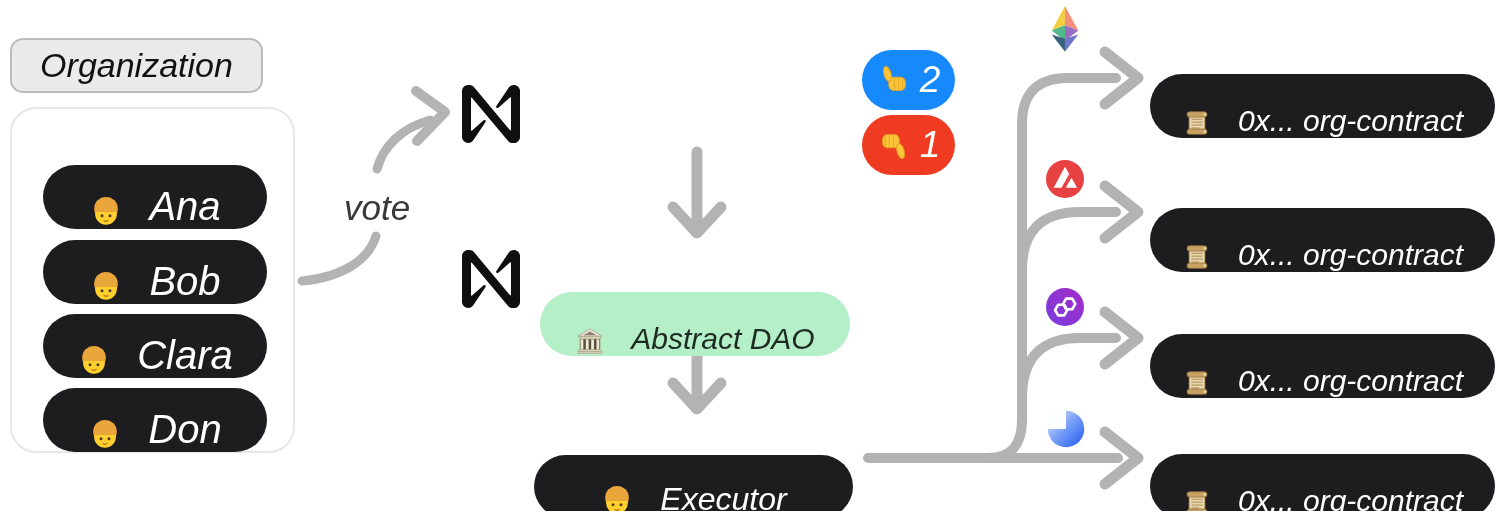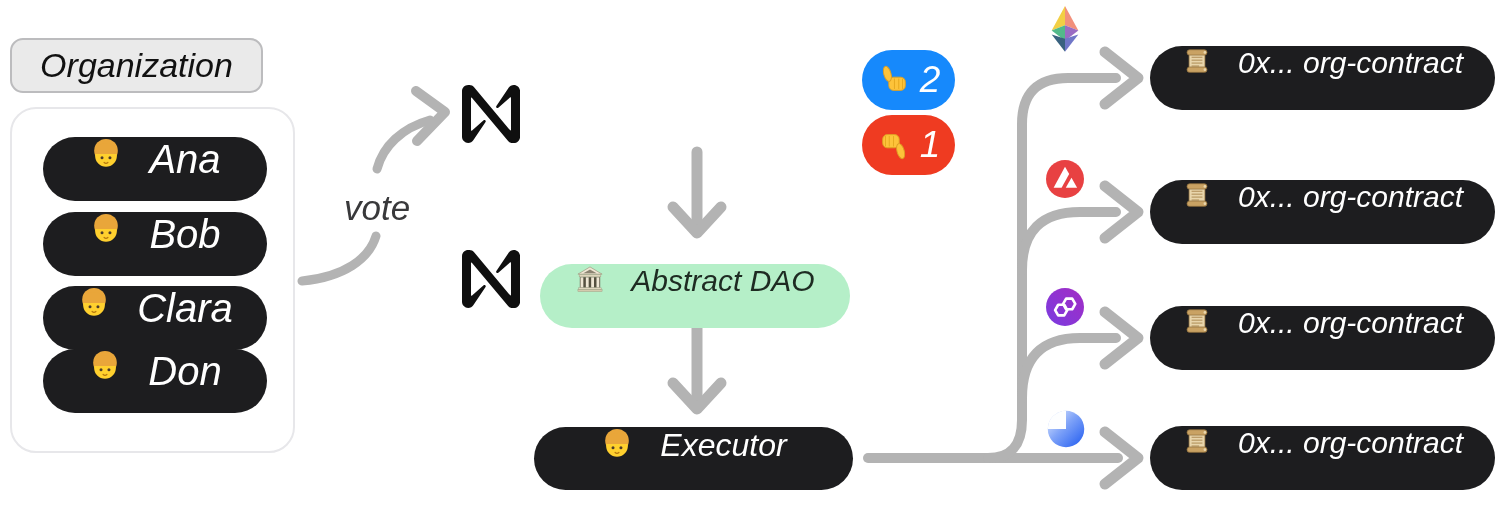--- a/index.html
+++ b/index.html
@@ -4,22 +4,22 @@
 <style>
   html,body{margin:0;padding:0;background:#fff;}
   .canvas{
     position:relative;width:1512px;height:511px;overflow:hidden;background:#ffffff;
     font-family:"Liberation Sans", sans-serif;
     font-style:italic;
   }
   .abs{position:absolute;}
   svg.connectors{position:absolute;left:0;top:0;width:1512px;height:511px;}
   .pill{
-    position:absolute;display:flex;align-items:flex-start;justify-content:center;gap:26px;
-    border-radius:32px;box-sizing:border-box;white-space:nowrap;
+    position:absolute;display:flex;align-items:flex-end;justify-content:center;gap:26px;
+    border-radius:32px;box-sizing:border-box;white-space:nowrap;margin-top:28px;
   }
   .pill-dark{background:#1d1d1f;color:#ffffff;}
   .pill-green{background:#b5efc8;color:#1e2b22;}
   .org-label{
     position:absolute;left:10px;top:38px;width:253px;height:55px;
     background:#eaeaea;border:2px solid #bcbcbe;border-radius:13px;
     display:flex;align-items:center;justify-content:center;
     font-size:34px;color:#111;box-sizing:border-box;
   }
   .org-box{
@@ -157,21 +157,21 @@
           <use href="#sym-person"></use>
         </svg>
       <span>Bob</span>
     </div>
     <div class="pill pill-dark member abs" style="top:177px">
       <svg class="ic ic-34">
           <use href="#sym-person"></use>
         </svg>
       <span>Clara</span>
     </div>
-    <div class="pill pill-dark member abs" style="top:240px">
+    <div class="pill pill-dark member abs" style="top:251px">
       <svg class="ic ic-34">
           <use href="#sym-person"></use>
         </svg>
       <span>Don</span>
     </div>
   </div>
 
   <div class="vote-label">vote</div>
 
   <svg class="near" style="left:462px;top:85px">

